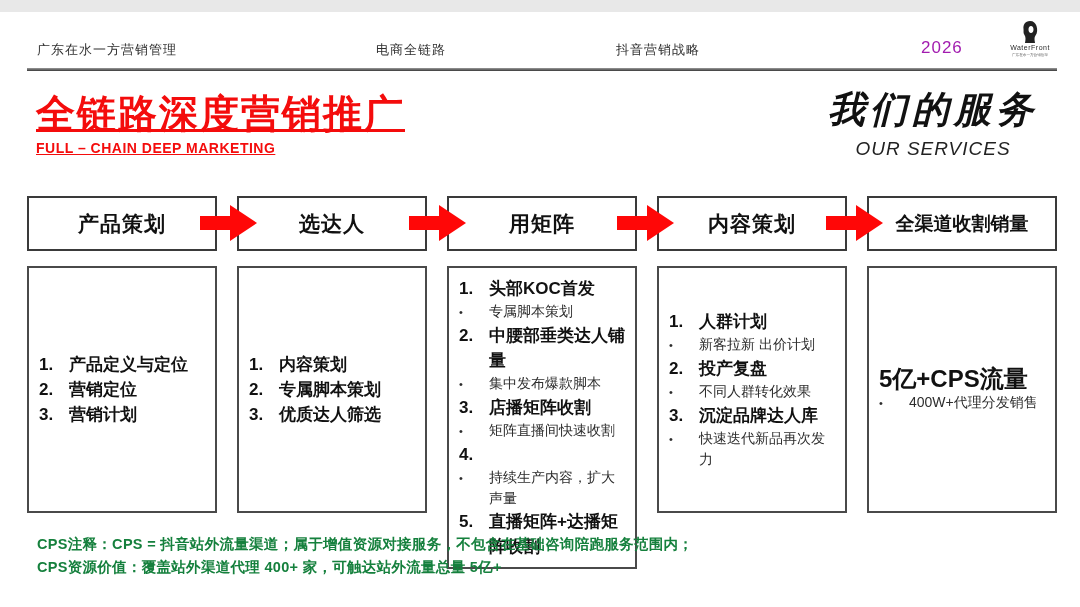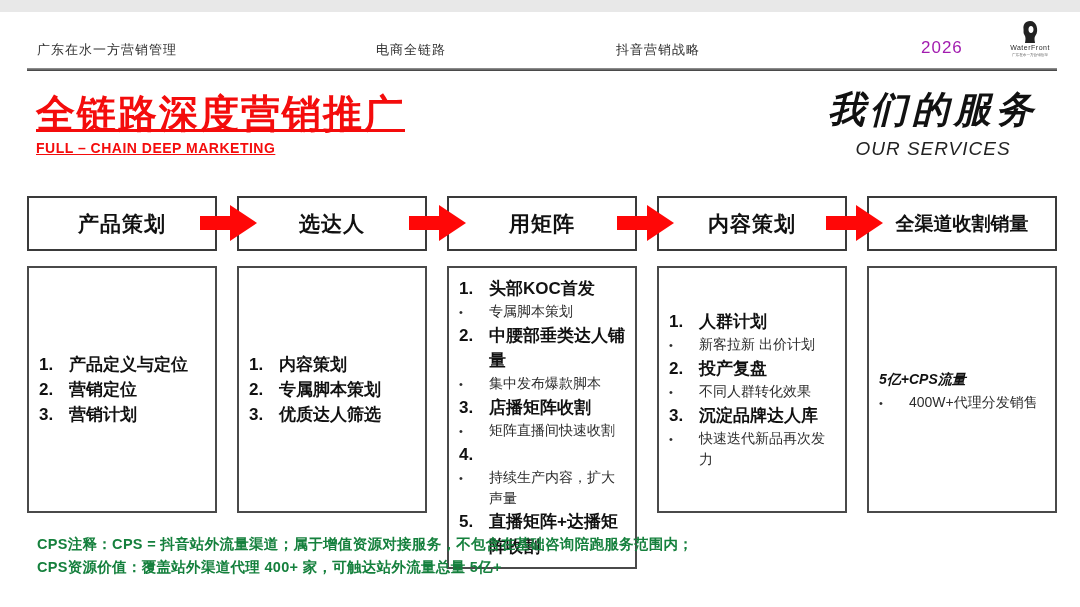--- a/index.html
+++ b/index.html
@@ -41,21 +41,21 @@
   .col:last-child .stage-box { font-size:19px; letter-spacing:0; }
   .content-box {
     margin-top:15px; flex:1; border:2px solid #4a4a4a; background:#fff;
     display:flex; flex-direction:column; justify-content:center;
     padding:8px 6px 8px 10px;
   }
   .item { display:flex; align-items:baseline; color:#111; }
   .item .marker { flex:0 0 30px; }
   .item .text { flex:1; padding-right:2px; }
   .item.num  { font-size:17px; font-weight:bold; line-height:25px; }
-  .item.lead { font-size:14px; font-weight:bold; line-height:26px;font-style:italic; }
+  .item.lead { font-size:24px; font-weight:bold; line-height:26px; }
   .item.lead .marker { flex:0 0 0px; }
   .item.sub  { font-size:14px; font-weight:normal; color:#2d2d2d; line-height:21px; }
   .item.sub .marker { flex:0 0 30px; font-size:11px; }
   .arrow { position:absolute; top:8px; width:58px; height:38px; z-index:3; }
   
   .notes { position:absolute; left:37px; top:521px; color:#15803d; font-weight:bold;
            font-size:14.5px; line-height:23px; letter-spacing:.3px; }
 </style>
 </head>
 <body>

